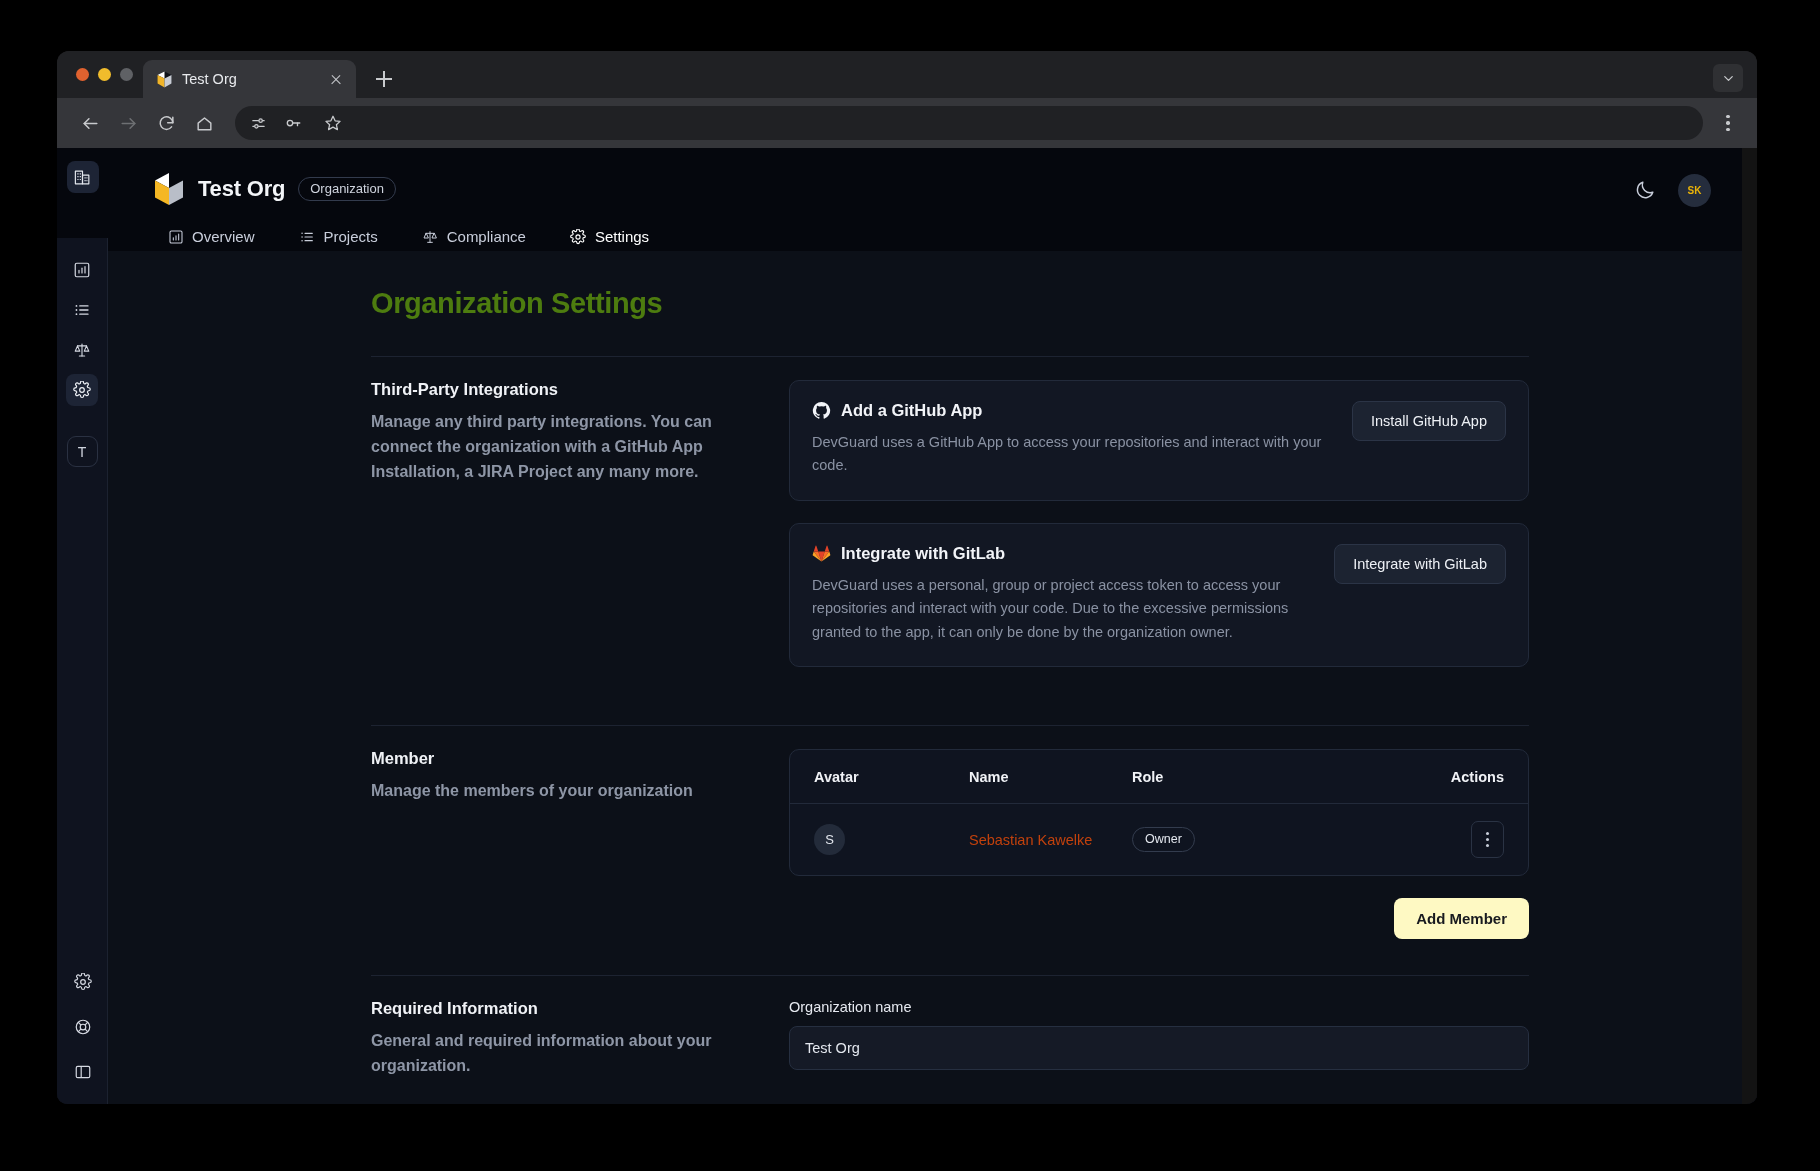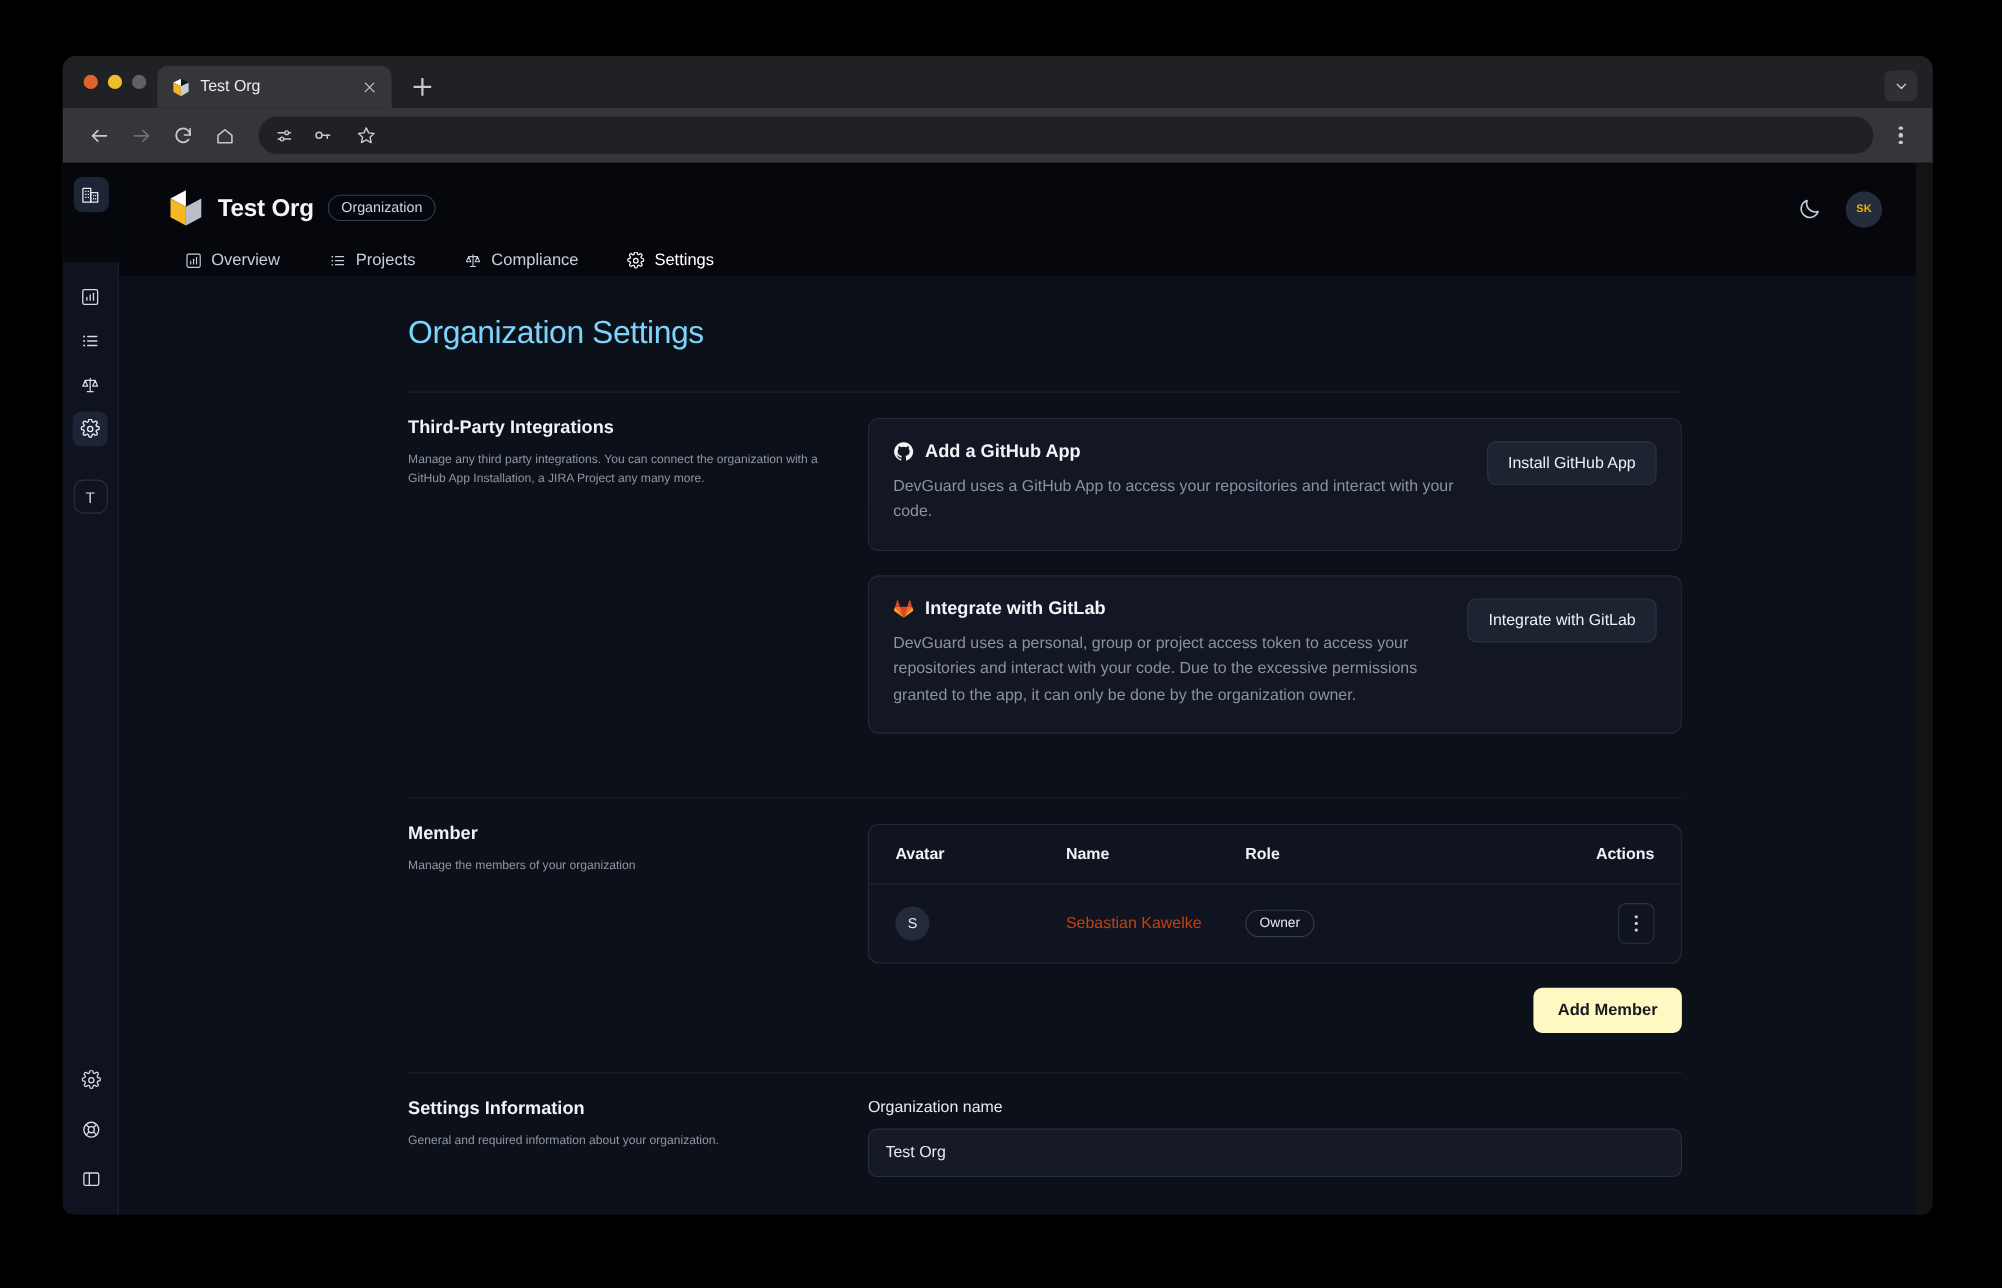--- a/index.html
+++ b/index.html
@@ -201,34 +201,34 @@
   }
   .nav-tab-icon { width: 17px; height: 17px; display: flex; align-items: center; justify-content: center; flex: 0 0 auto; }
 
   
   .scroll-body {
     position: absolute; top: 103px; left: 0; right: 0; bottom: 0;
     overflow: hidden; background: #0c1018;
   }
   .content { padding: 36px 0 0 0; }
   .page-title {
-    color: #7dd3fc; font-size: 29px; font-weight: 400;
+    color: #4d7c0f; font-size: 29px; font-weight: 700;
     margin: 0 0 36px 263px; letter-spacing: -0.4px;
   }
 
   .section {
     display: flex; gap: 0;
     margin: 0 228px 0 263px;
     padding-top: 23px;
     border-top: 1px solid #1d2331;
   }
   .section.first { border-top: 1px solid #1d2331; }
   .sec-left { width: 418px; flex: 0 0 auto; padding-right: 40px; }
   .sec-title { color: #f0f2f6; font-size: 16.5px; font-weight: 700; margin-bottom: 11px; }
-  .sec-desc { color: #8e96a6; font-size: 11px; line-height: 1.55; }
+  .sec-desc { color: #8e96a6; font-size: 16px; line-height: 1.55; font-weight: bold; }
   .sec-right { flex: 1; min-width: 0; }
 
   .card {
     background: #121723;
     border: 1px solid #222a3a;
     border-radius: 10px;
     padding: 20px 22px 22px;
     display: flex; align-items: flex-start; gap: 20px;
     margin-bottom: 22px;
   }
@@ -653,21 +653,21 @@
               <div class="add-member-row">
                 <button class="btn-primary">Add Member</button>
               </div>
             </div>
           </div>
 
           <div class="section-spacer"></div>
 
           <div class="section">
             <div class="sec-left">
-              <div class="sec-title">Settings Information</div>
+              <div class="sec-title">Required Information</div>
               <div class="sec-desc">General and required information about your organization.</div>
             </div>
             <div class="sec-right">
               <div class="field-label">Organization name</div>
               <input class="field-input" type="text" value="Test Org" style="">
             </div>
           </div>
 
           <div class="section-spacer"></div>
 

